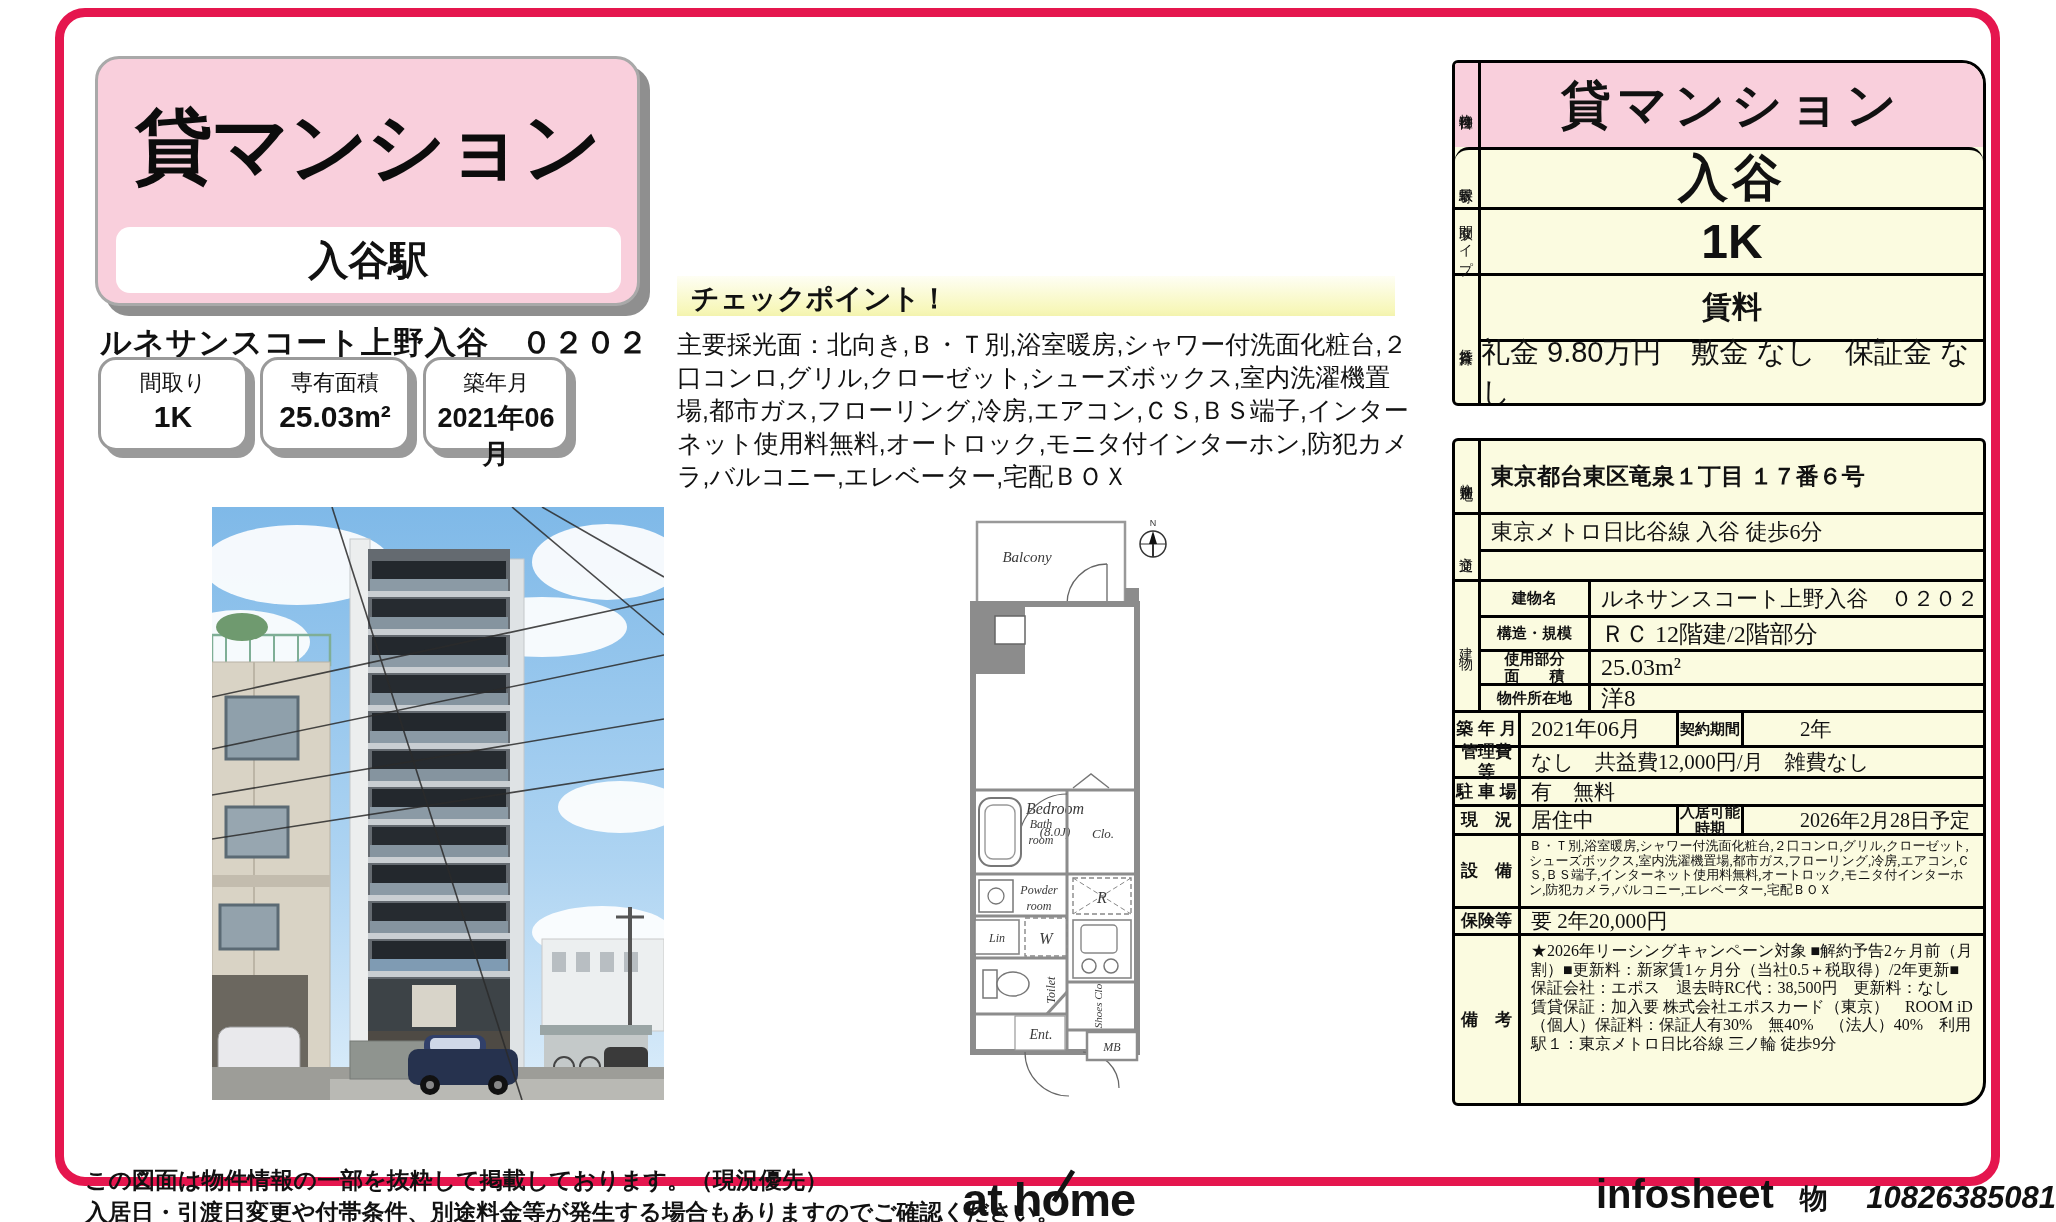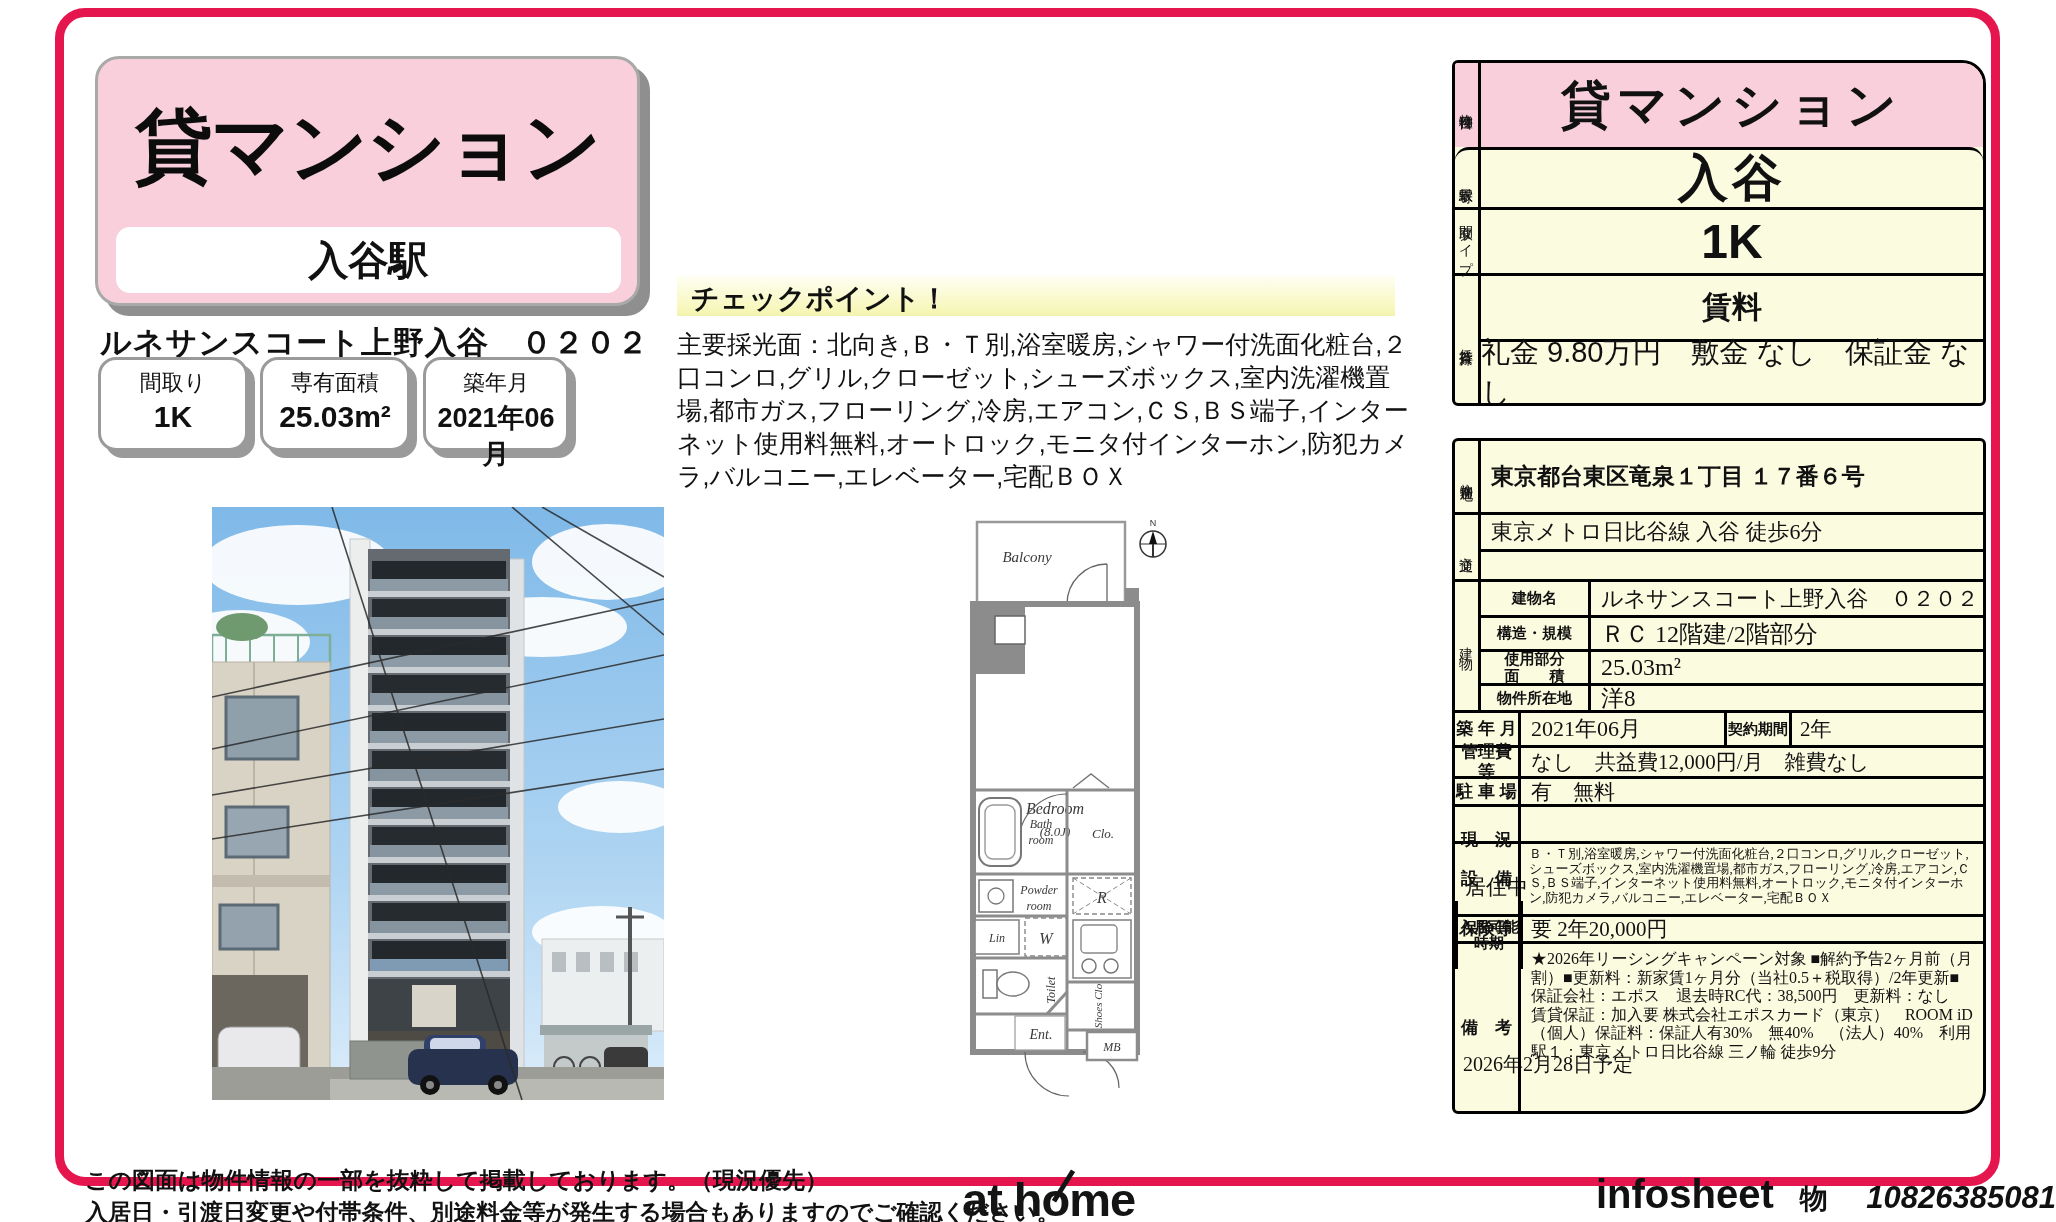--- a/index.html
+++ b/index.html
@@ -63,21 +63,21 @@
   .slab { width:110px; flex:0 0 110px; font-size:15px; font-weight:700;
           display:flex; align-items:center; justify-content:center;
           border-right:3px solid #000; text-align:center; white-space:pre-line; line-height:1.1; }
   .val  { flex:1; display:flex; align-items:center; padding-left:10px; font-size:22px; }
   .subcol { flex:1; display:flex; flex-direction:column; }
   .subrow { display:flex; border-top:3px solid #000; }
   .subrow:first-child { border-top:none; }
   .mini-lab { width:68px; flex:0 0 68px; font-size:15px; font-weight:700; text-align:center;
               display:flex; align-items:center; justify-content:center;
               border-left:3px solid #000; border-right:3px solid #000; white-space:pre-line; line-height:1.1; }
-  .val2 { width:191px; flex:0 0 191px; display:flex; align-items:center; padding-left:8px; font-size:21px; }
+  .val2 { width:191px; flex:0 0 191px; display:flex; align-items:center; padding-left:8px; font-size:21px;margin-left:48px; }
   .longtext { align-items:flex-start; padding:3px 8px 0 8px; line-height:14.5px; font-size:13px; display:block; }
   .notes { align-items:flex-start; padding:6px 10px 0 10px; line-height:18.5px; font-size:16px;
            display:block; white-space:pre-line; }
 
   
   .disclaimer { left:85px; top:1164px; font-size:23px; font-weight:700; line-height:32px; }
   .athome-logo { left:962px; top:1172px; font-size:47px; font-weight:800; letter-spacing:-1px; color:#141414; }
   .athome-logo .slash { position:absolute; left:99px; top:-4px; width:5px; height:36px;
                         background:#141414; transform:rotate(32deg); }
   .infosheet-wrap { left:1596px; top:1172px; display:flex; align-items:baseline; gap:26px; }
@@ -441,21 +441,21 @@
     <div class="val2 serif">2年</div>
   </div>
   <div class="trow" style="height:31px;">
     <div class="hlab">管理費等</div>
     <div class="val serif" style="font-size:21px;">なし　共益費12,000円/月　雑費なし</div>
   </div>
   <div class="trow" style="height:28px;">
     <div class="hlab">駐 車 場</div>
     <div class="val serif" style="font-size:21px;">有　無料</div>
   </div>
-  <div class="trow" style="height:37px;flex-direction:column;">
+  <div class="trow" style="height:29px;">
     <div class="hlab">現　況</div>
     <div class="val serif" style="font-size:21px;">居住中</div>
     <div class="mini-lab">入居可能
 時期</div>
     <div class="val2 serif" style="font-size:20px;">2026年2月28日予定</div>
   </div>
   <div class="trow" style="height:73px;">
     <div class="hlab">設　備</div>
     <div class="val serif longtext">Ｂ・Ｔ別,浴室暖房,シャワー付洗面化粧台,２口コンロ,グリル,クローゼット,シューズボックス,室内洗濯機置場,都市ガス,フローリング,冷房,エアコン,ＣＳ,ＢＳ端子,インターネット使用料無料,オートロック,モニタ付インターホン,防犯カメラ,バルコニー,エレベーター,宅配ＢＯＸ</div>
   </div>

